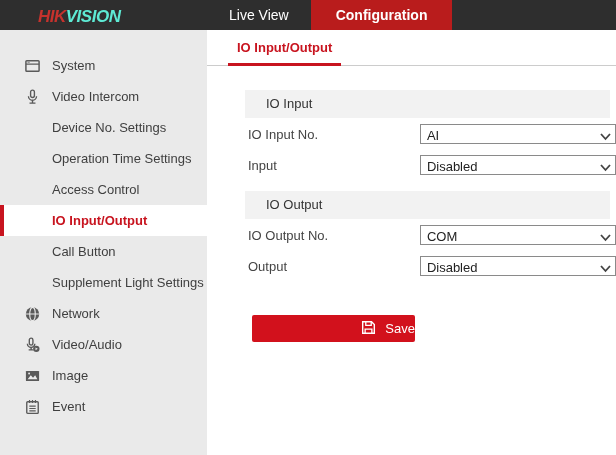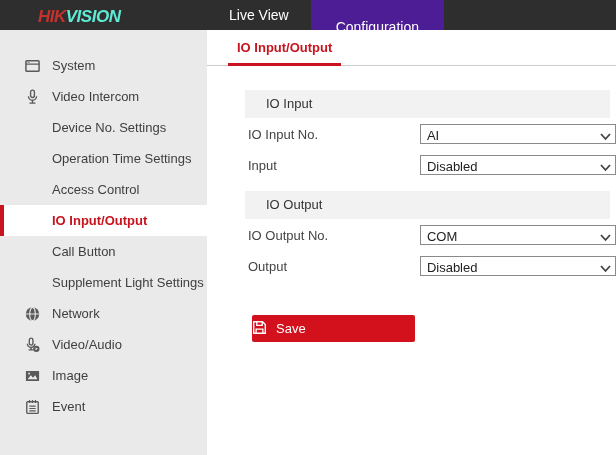--- a/index.html
+++ b/index.html
@@ -10,21 +10,21 @@
   .topbar { position:absolute; top:0; left:0; width:616px; height:30px;
             background:#2e2e2e; }
   .logo { position:absolute; left:38px; top:0; height:34px; display:flex;
           align-items:center; font-style:italic; font-weight:bold;
           font-size:17px; letter-spacing:-0.5px; }
   .logo .hik { color:#c5322d; }
   .logo .vision { color:#5eead4; }
   .topnav { position:absolute; left:207px; top:0; height:30px; display:flex;text-align:right; }
   .topnav-item { height:30px; line-height:30px; padding:0 22px; color:#fff;
                  font-size:14px; cursor:pointer; }
-  .topnav-item.active { background:#4c1d95; font-weight:normal; padding:12px 25px; }
+  .topnav-item.active { background:#b91c1c; font-weight:bold; padding:0 25px; }
 
   
   .sidebar { position:absolute; top:30px; left:0; width:207px; height:425px;
              background:#eaeaea; padding-top:20px; }
   .side-item { position:relative; height:31px; line-height:31px;
                padding-left:52px; font-size:13px; color:#3f3f3f; cursor:pointer;
                white-space:nowrap; }
   .side-item .icon { position:absolute; left:24px; top:50%; width:17px; height:17px;
                      transform:translateY(-50%); display:flex; align-items:center;
                      justify-content:center; }
@@ -47,23 +47,23 @@
   .form-row { display:flex; align-items:center; height:20px; padding-left:3px;gap:28px; }
   .form-row.first { margin-top:6px; }
   .form-row.gap   { margin-top:11px; }
   .form-row label { width:150px; font-size:13px; color:#444; }
   .combo { width:204px; height:20px; background:#fff; border:1px solid #8a8a8a;
            display:flex; align-items:flex-end; justify-content:space-between;
            padding:0 3px 0 6px; font-size:13px; color:#222; cursor:pointer; }
   .combo .chev { display:flex; align-items:center; }
   .save-btn { margin-top:39px; margin-left:7px; width:163px; height:27px;
               background:#d2111c; color:#fff; border:none; border-radius:2px;
-              display:flex; align-items:center; justify-content:flex-start; gap:9px;
+              display:flex; align-items:center; justify-content:flex-end; gap:9px;
               font-size:13px; font-family:"Liberation Sans", sans-serif;
-              cursor:pointer; }
+              cursor:pointer;padding-left:36px; }
 </style>
 </head>
 <body>
 
 <header class="topbar">
   <div class="logo">
     <span class="hik">HIK</span>
       <span class="vision">VISION</span>
   </div>
   <nav class="topnav">

